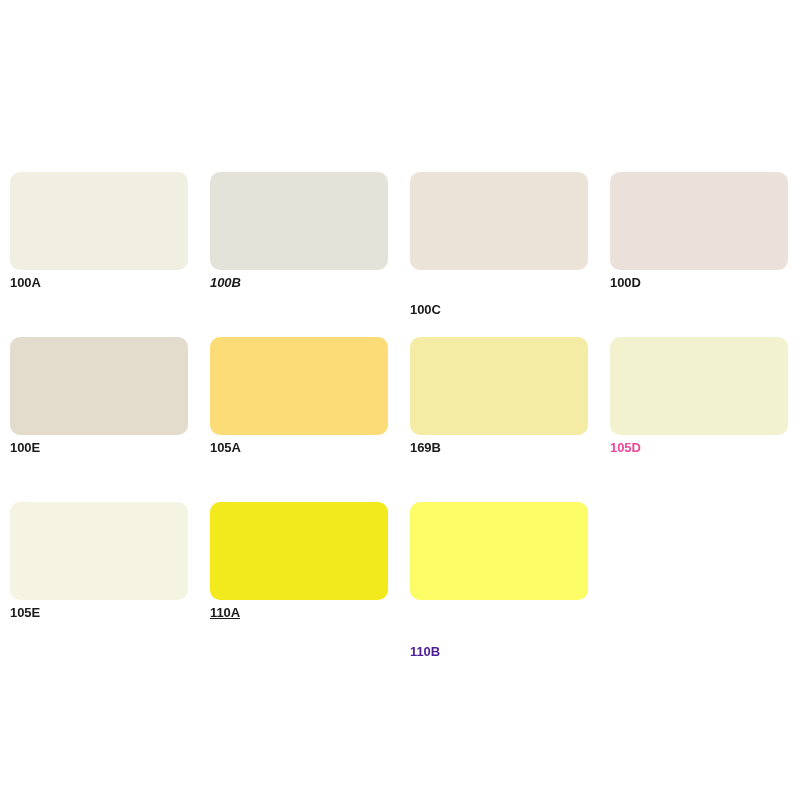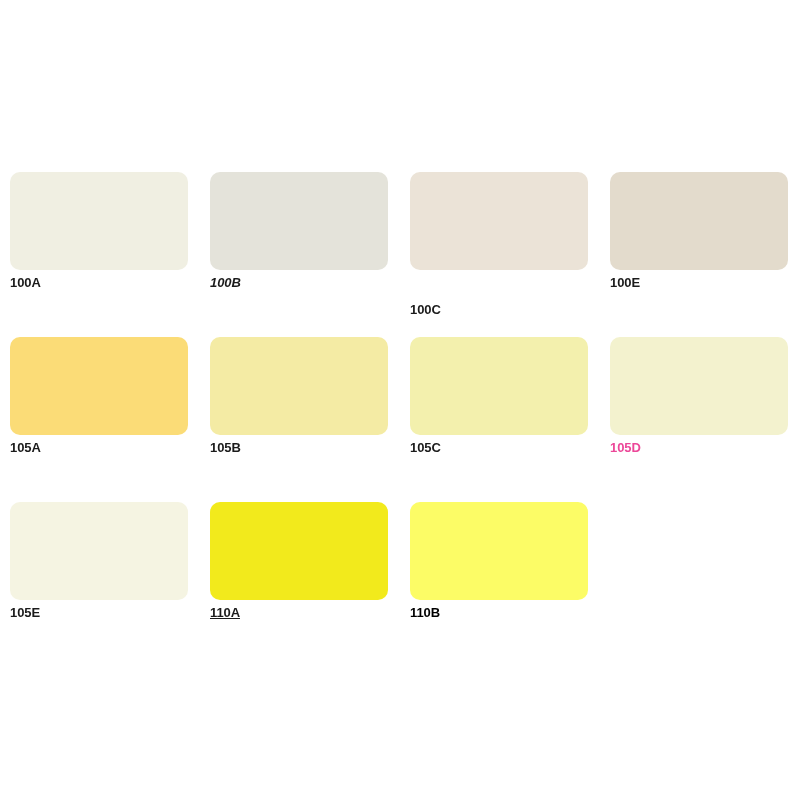--- a/index.html
+++ b/index.html
@@ -62,45 +62,45 @@
       </div>
       <div class="cell">
         <div class="chip" style="background-color: rgb(228, 227, 218);"></div>
         <div class="chip-label" style="color: rgb(27, 27, 27); font-style: italic;">100B</div>
       </div>
       <div class="cell">
         <div class="chip" style="background-color: rgb(235, 227, 215);"></div>
         <div class="chip-label" style="color: rgb(27, 27, 27); margin-top: 27px;">100C</div>
       </div>
       <div class="cell">
+        <div class="chip" style="background-color: rgb(236, 225, 218);"></div>
+        <div class="chip-label" style="color: rgb(27, 27, 27);">100D</div>
+      </div>
+      <div class="cell">
         <div class="chip" style="background-color: rgb(227, 219, 204);"></div>
         <div class="chip-label" style="color: rgb(27, 27, 27);">100E</div>
       </div>
       <div class="cell">
         <div class="chip" style="background-color: rgb(251, 220, 119);"></div>
         <div class="chip-label" style="color: rgb(27, 27, 27);">105A</div>
       </div>
       <div class="cell">
         <div class="chip" style="background-color: rgb(244, 235, 164);"></div>
-        <div class="chip-label" style="color: rgb(27, 27, 27);">105B</div>
-      </div>
-      <div class="cell">
-        <div class="chip" style="background-color: rgb(243, 240, 173);"></div>
-        <div class="chip-label" style="color: rgb(27, 27, 27);">105C</div>
+        <div class="chip-label" style="color: rgb(27, 27, 27);">169B</div>
       </div>
       <div class="cell">
         <div class="chip" style="background-color: rgb(243, 242, 206);"></div>
         <div class="chip-label" style="color: #ec4899;">105D</div>
       </div>
       <div class="cell">
         <div class="chip" style="background-color: rgb(245, 244, 226);"></div>
         <div class="chip-label" style="color: rgb(27, 27, 27);">105E</div>
       </div>
       <div class="cell">
         <div class="chip" style="background-color: rgb(242, 234, 28);"></div>
         <div class="chip-label" style="color: rgb(27, 27, 27); text-decoration: underline;">110A</div>
       </div>
       <div class="cell">
         <div class="chip" style="background-color: rgb(252, 252, 102);"></div>
-        <div class="chip-label" style="color: #000000;">110B</div>
+        <div class="chip-label" style="color: #4c1d95; margin-top: 39px;">110B</div>
       </div>
     </div>
 </div>
 
 </body></html>

